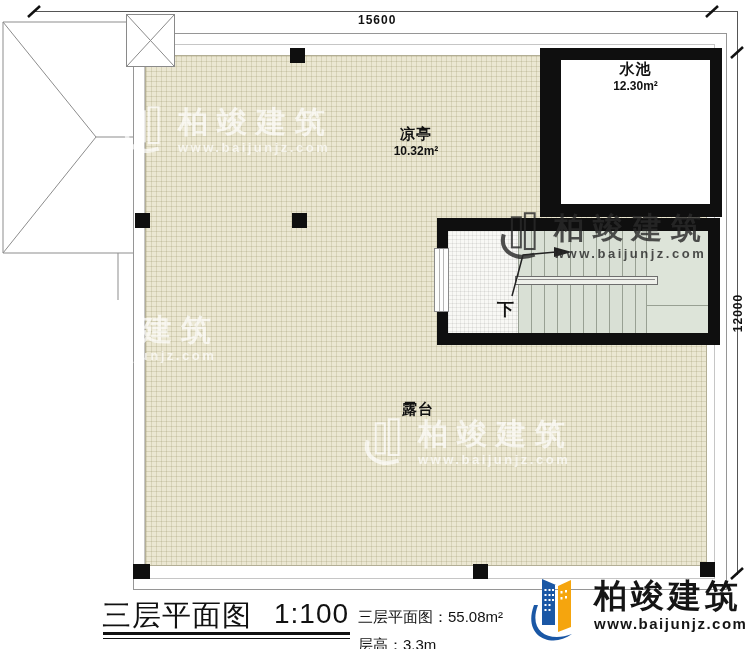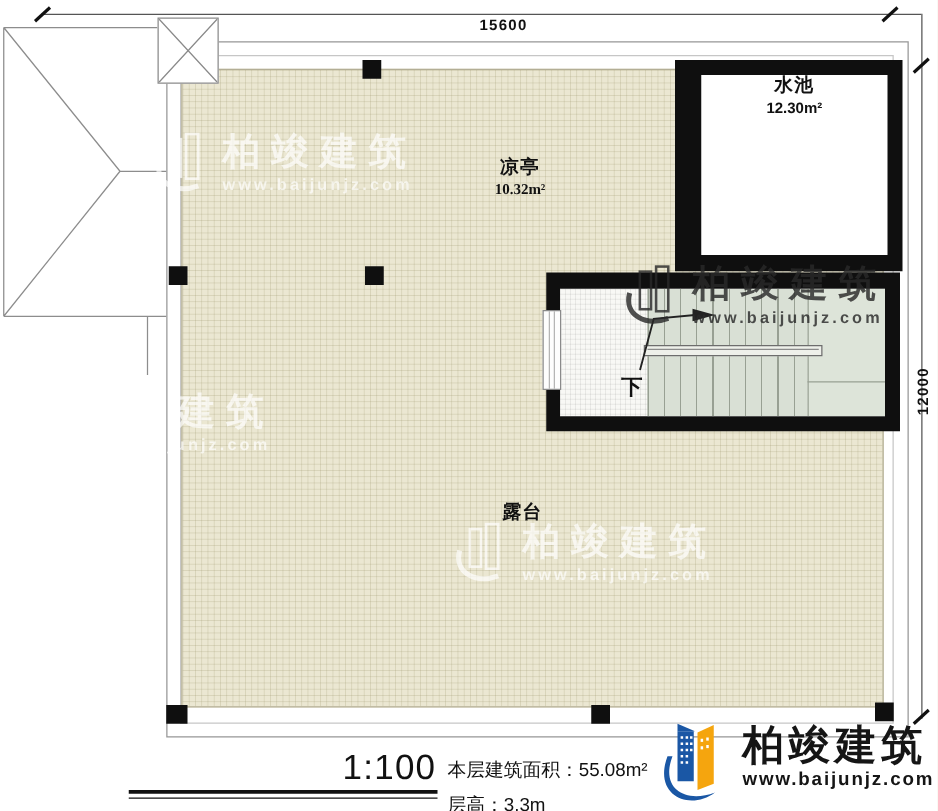--- a/index.html
+++ b/index.html
@@ -37,31 +37,31 @@
   .stair-landing{position:absolute;left:198px;top:0;width:62px;height:102px;background:#dde4d9;border-left:1px solid #98a093;}
   .landing-step{position:absolute;left:198px;top:74px;width:62px;height:1px;background:#98a093;}
   .handrail{position:absolute;left:67px;top:45px;width:143px;height:9px;background:#eef0ea;border:1px solid #6d6d6d;}
   .handrail-core{margin:2px;height:3px;border-top:1px solid #8b8b8b;}
   .stair-window{left:434px;top:248px;width:15px;height:64px;background:#fdfdfd;border:1px solid #8a8a8a;}
   .stair-window i{position:absolute;top:0;bottom:0;width:1px;background:#b5b5b5;}
 
   .room-label{text-align:center;color:#111;line-height:1.25;}
   .room-name{font-size:15px;font-weight:700;letter-spacing:1px;}
   .room-area{font-size:12px;font-weight:700;}
-  .pavilion-label{left:366px;top:125px;width:100px;font-family:Liberation Serif, serif;}
+  .pavilion-label{left:366px;top:125px;width:100px;}
   .terrace-label{left:383px;top:402px;width:70px;font-family:Liberation Mono, monospace;}
   .stairwell-label{left:448px;top:252px;width:80px;}
   .down-label{left:497px;top:298px;font-size:17px;font-weight:700;color:#111;}
 
   .column{width:15px;height:15px;background:var(--wall);}
 
   .dim-line-top{left:33px;top:11px;width:704px;height:1px;background:#555;}
   .dim-line-right{left:737px;top:11px;width:1px;height:564px;background:#555;}
   .dim-text{font-size:12px;font-weight:700;color:#111;letter-spacing:1px;}
-  .dim-top-text{left:358px;top:13px;width:64px;text-align:right;}
+  .dim-top-text{left:358px;top:13px;width:64px;text-align:left;}
   .dim-right-text{left:706px;top:306px;width:64px;text-align:center;transform:rotate(-90deg);}
 
   .wm{display:flex;align-items:center;gap:8px;pointer-events:none;}
   .wm .wm-text-co{font-size:30px;font-weight:700;letter-spacing:9px;line-height:1;white-space:nowrap;}
   .wm .wm-text-web{font-size:13px;font-weight:700;letter-spacing:2.5px;line-height:1;margin-top:4px;white-space:nowrap;}
   .wm-white{color:rgba(255,255,255,.68);}
   .wm-dark{color:rgba(42,42,42,.82);}
 
   .titleblock-title{left:102px;top:596px;font-size:29px;color:#111;letter-spacing:1px;white-space:nowrap;}
   .titleblock-scale{left:274px;top:598px;font-size:28px;color:#111;letter-spacing:1px;}
@@ -187,25 +187,26 @@
         <path d="M12,30 C6,52 28,63 50,55" stroke="currentColor" stroke-width="5" fill="none"></path>
         <rect x="22" y="9" width="11" height="37" stroke="currentColor" stroke-width="2.5" fill="none"></rect>
         <rect x="38" y="4" width="12" height="44" stroke="currentColor" stroke-width="2.5" fill="none"></rect>
       </svg>
     <div>
         <div class="wm-text-co">柏竣建筑</div>
          <div class="wm-text-web">www.baijunjz.com</div>
       </div>
   </div>
 
+  <div class="abs titleblock-title">三层平面图</div>
   <div class="abs titleblock-scale">1:100</div>
   <div class="abs title-underline-1"></div>
   <div class="abs title-underline-2"></div>
   <div class="abs info-lines">
-    <div><span>本层建筑面积：</span><span>55.08m²</span></div>
+    <div><span>三层平面图：</span><span>55.08m²</span></div>
     <div><span>层高：</span><span>3.3m</span></div>
   </div>
 
   <div class="abs logo">
     <svg width="64" height="68" viewBox="0 0 64 68">
       <path d="M14,28 C4,54 24,66 48,57 C28,72 -2,60 10,28 Z" fill="var(--brand-blue)"></path>
       <polygon points="18,2 32,8 18,8" fill="var(--brand-blue)"></polygon>
       <rect x="18" y="8" width="13" height="40" fill="var(--brand-blue)"></rect>
       <g fill="#fff">
         <rect x="20.5" y="12" width="2" height="2"></rect>

